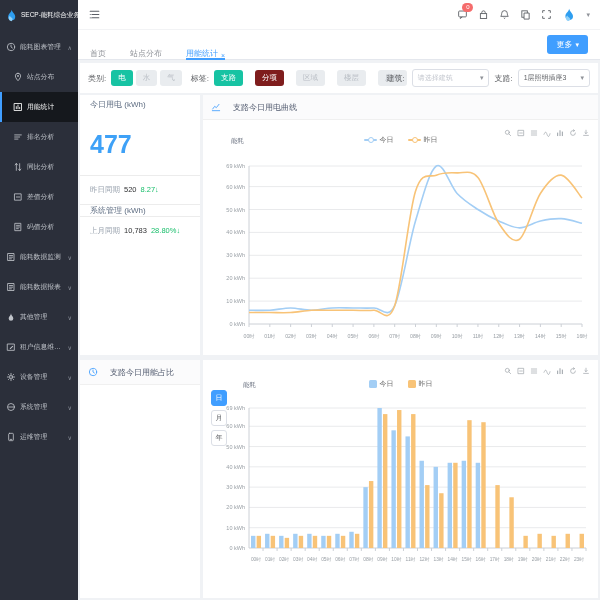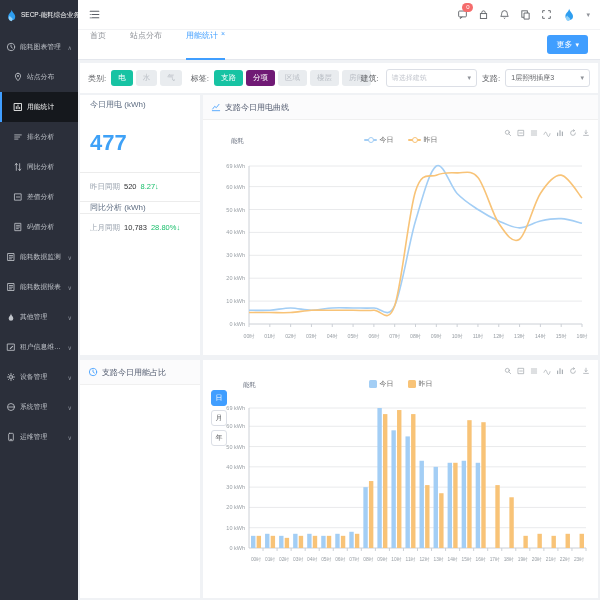--- a/index.html
+++ b/index.html
@@ -25,53 +25,53 @@
   .icon-btn{position:relative;width:11px;height:11px;color:#5f6368;cursor:pointer;display:inline-flex}
   .icon-btn svg{width:100%;height:100%}
   .badge{position:absolute;top:-6px;right:-5px;background:#f56c6c;color:#fff;font-size:6px;
          min-width:9px;height:9px;line-height:9px;border-radius:5px;text-align:center;padding:0 1px}
   .avatar{width:14px;height:14px}
   .caret{font-size:7px;color:#909399}
   
   .tabbar{position:absolute;left:78px;top:30px;right:0;height:30px;background:#fff;
           border-bottom:1px solid #e4e7ed;display:flex;align-items:stretch;padding:0 12px;box-sizing:border-box}
   .tabs{display:flex;gap:24px}
-  .tab{font-size:8px;color:#909399;display:flex;align-items:flex-start;position:relative;cursor:pointer}
+  .tab{font-size:8px;color:#909399;display:flex;align-items:flex-end;position:relative;cursor:pointer}
   .tab.active{color:#409eff}
   .tab.active::after{content:"";position:absolute;left:0;right:0;bottom:-1px;height:2px;background:#409eff}
   .tab .close{font-size:7px;margin-left:3px}
   .more-btn{margin:5px 0 5px auto;background:#409eff;color:#fff;font-size:8px;border:none;
             border-radius:3px;padding:0 9px;display:flex;gap:3px;align-items:center;cursor:pointer}
   
   .filterbar{position:absolute;left:80px;top:63px;width:518px;height:30px;background:#fff;display:flex;
              align-items:center;gap:5px;padding:0 8px;box-sizing:border-box;font-size:8px;color:#606266}
   .flabel{flex:0 0 auto}
   .pill{height:16px;line-height:16px;padding:0 7px;border-radius:3px;font-size:7.5px;background:#e9ecef;
         color:#b9bec5;cursor:pointer;flex:0 0 auto}
   .pill.active{background:#17c3a3;color:#fff}
-  .pill.light{background:#701a75;color:#fff}
+  .pill.light{background:#7f1d1d;color:#fff}
   .sel{height:18px;border:1px solid #dcdfe6;border-radius:3px;background:#fff;display:flex;align-items:center;
        padding:0 5px;justify-content:space-between;cursor:pointer;box-sizing:border-box}
   .sel .ph{color:#c0c4cc;font-size:7px}
   .sel .val{color:#606266;font-size:7px}
   .sel .caret{margin-left:6px}
   .sel.building{width:108px;margin-left:2px}
   .sel.branch{width:100px}
   
   .card{position:absolute;background:#fff;box-sizing:border-box}
   .stats-card{left:80px;top:95px;width:120px;height:260px;padding:4px 10px}
   .stat-title{font-size:8px;color:#5e6d82;}
-  .stat-value{font-size:22px;font-weight:700;color:#3ea1f7;margin:20px 0 16px}
+  .stat-value{font-size:25px;font-weight:700;color:#3ea1f7;margin:20px 0 16px}
   .hr{height:1px;background:#ececec;margin:0 -10px}
   .stat-row{display:flex;gap:4px;align-items:baseline;font-size:7.5px;padding:9px 0}
   .stat-row .lab{color:#97a0ac}
   .stat-row .v{color:#303133;font-weight:400}
   .stat-row .delta{color:#19be6b}
   .panel{position:absolute;background:#fff}
-  .panel-head{height:24px;display:flex;align-items:center;gap:4px;padding:0 8px;background:#fbfbfc;
+  .panel-head{height:24px;display:flex;align-items:center;gap:12px;padding:0 8px;background:#fbfbfc;
               border-bottom:1px solid #f0f0f0;font-size:8px;color:#515a6e}
   .panel-head .ic{color:#409eff}
   .panel-body{position:relative}
   .line-card{left:203px;top:95px;width:395px;height:260px}
   .pie-card{left:80px;top:360px;width:120px;height:238px}
   .bar-card{left:203px;top:360px;width:395px;height:238px}
   .toolbox{position:absolute;display:flex;gap:5px;color:#9aa0a6}
   .toolbox .ic{width:8px;height:8px;cursor:pointer}
   .legend{position:absolute;left:0;right:0;display:flex;justify-content:center;gap:14px;
           font-size:7px;color:#666;align-items:center}
@@ -318,21 +318,21 @@
 </div>
 
 <div class="filterbar">
   <span class="flabel">类别:</span>
   <span id="cat-group" style="display:flex;gap:3px">
       <span class="pill active">电</span>
       <span class="pill">水</span>
       <span class="pill">气</span>
     </span>
   <span class="flabel" style="margin-left:4px">标签:</span>
-  <span id="tag-group" style="display:flex;gap:3px">
+  <span id="tag-group" style="display:flex;gap:12px">
       <span class="pill active">支路</span>
       <span class="pill light">分项</span>
       <span class="pill">区域</span>
       <span class="pill">楼层</span>
       <span class="pill">房间</span>
     </span>
   <span class="flabel" style="margin-left:12px">建筑:</span>
   <div class="sel building">
     <span class="ph">请选择建筑</span>
     <span class="caret">▾</span>
@@ -347,21 +347,21 @@
 <section class="card stats-card">
   <div class="stat-title">今日用电 (kWh)</div>
   <div class="stat-value">477</div>
   <div class="hr"></div>
   <div class="stat-row">
     <span class="lab">昨日同期</span>
     <span class="v">520</span>
     <span class="delta">8.27↓</span>
   </div>
   <div class="hr"></div>
-  <div class="stat-title">同比分析 (kWh)</div>
+  <div class="stat-title">系统管理 (kWh)</div>
   <div class="hr"></div>
   <div class="stat-row">
     <span class="lab">上月同期</span>
     <span class="v">10,783</span>
     <span class="delta">28.80%↓</span>
   </div>
 </section>
 
 <section class="panel line-card">
   <div class="panel-head">

